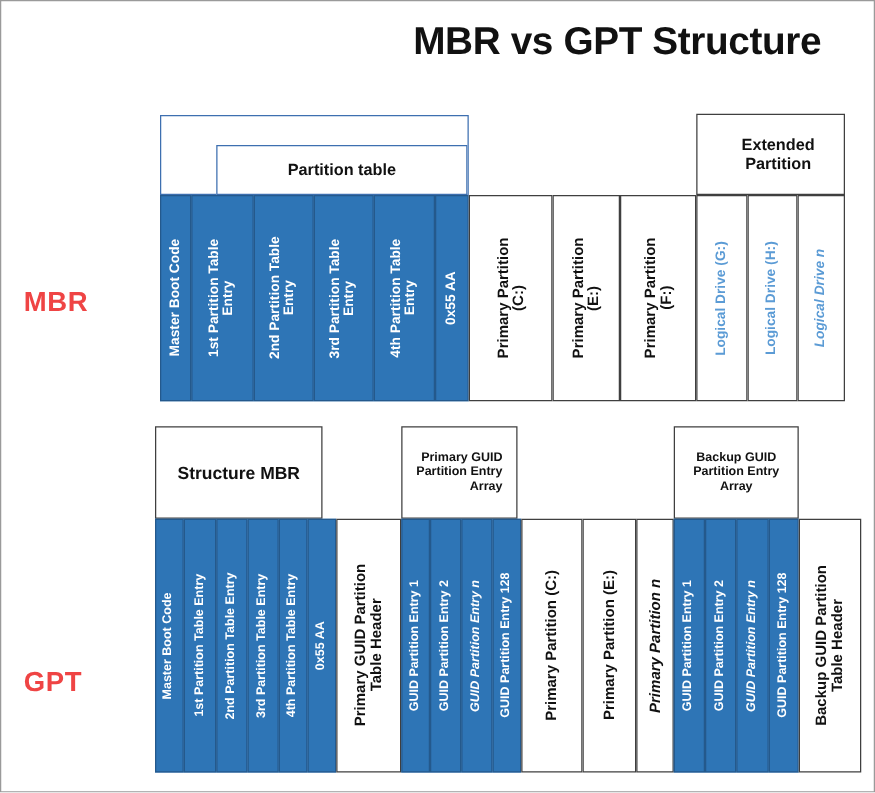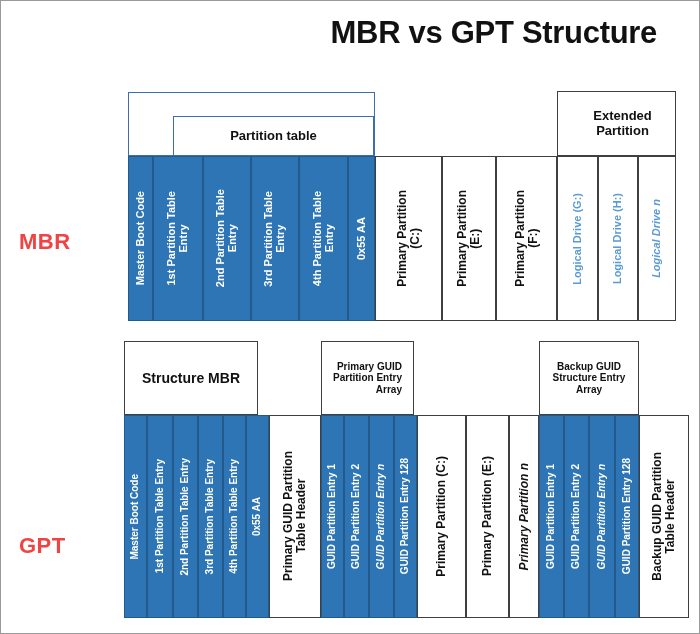--- a/index.html
+++ b/index.html
@@ -138,21 +138,21 @@
       <div class="cell white bluetext italic" style="left: 637px; top: 155px; width: 38px; height: 165px;">
         <span class="vtext" style="font-size: 11px;">Logical Drive n</span>
       </div>
     </div>
   <div id="gpt-section">
       <div class="hbox" style="left: 123px; top: 340px; width: 134px; height: 74px; font-size: 14px;">Structure MBR</div>
       <div class="hbox" style="left: 320px; top: 340px; width: 93px; height: 74px; font-size: 10px; text-align: right;">Primary GUID
 Partition Entry
 Array</div>
       <div class="hbox" style="left: 538px; top: 340px; width: 100px; height: 74px; font-size: 10px;">Backup GUID
-Structure Entry
+Partition Entry
 Array</div>
       <div class="cell blue" style="left: 123px; top: 414px; width: 23px; height: 203px;">
         <span class="vtext" style="font-size: 10px;">Master Boot Code</span>
       </div>
       <div class="cell blue" style="left: 146px; top: 414px; width: 26px; height: 203px;">
         <span class="vtext" style="font-size: 10px;">1st Partition Table Entry</span>
       </div>
       <div class="cell blue" style="left: 172px; top: 414px; width: 25px; height: 203px;">
         <span class="vtext" style="font-size: 10px;">2nd Partition Table Entry</span>
       </div>

